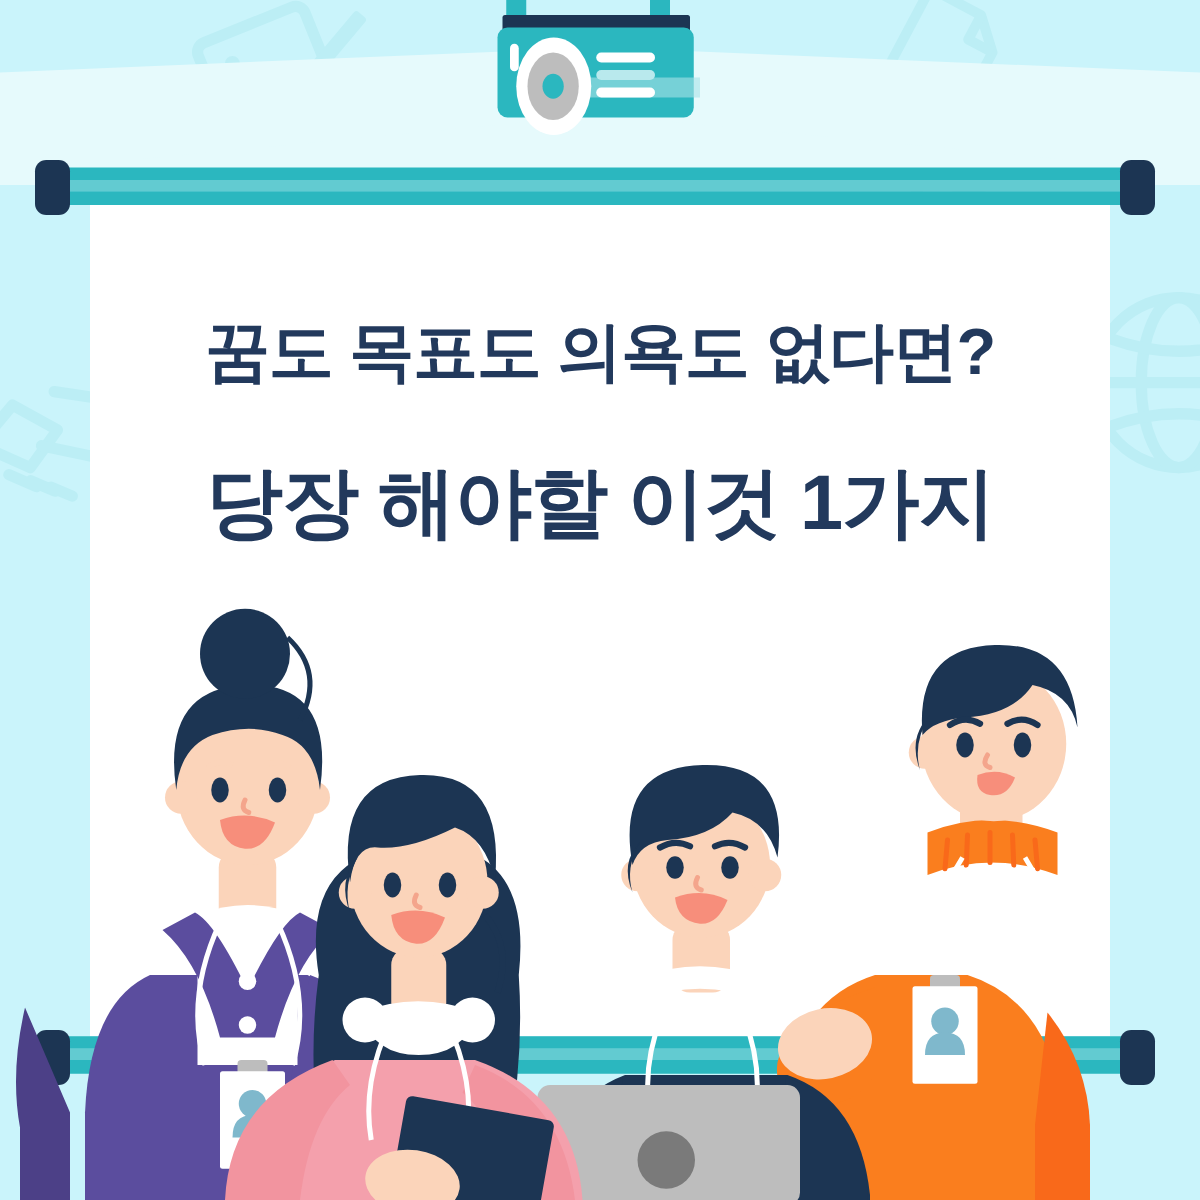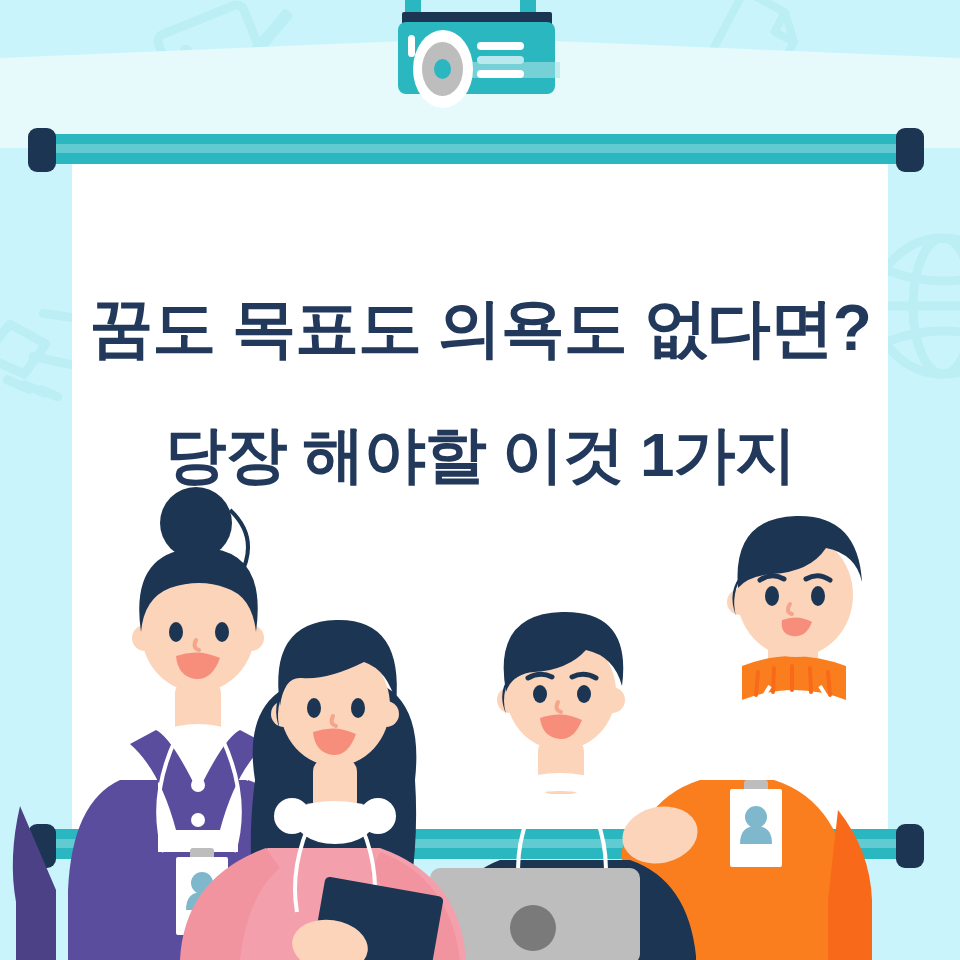--- a/index.html
+++ b/index.html
@@ -68,21 +68,21 @@
   .sb-bar3 { position:absolute; left:0; top:19px; width:860px; height:11px; background:#2BB7BF; }
 
   
   .headline { position:absolute; left:72px; top:255px; width:816px; text-align:center; z-index:6; }
   .hl-line {
     color:#22395C;
     font-weight:bold;
     letter-spacing:-1px;
     line-height:1.05;
   }
-  .hl-line.l1 { font-size:64px;margin-top:40px; }
+  .hl-line.l1 { font-size:52px; }
   .hl-line.l2 { font-size:62px; margin-top:60px; }
 
   
   .people { position:absolute; left:0; top:480px; width:960px; height:480px; z-index:8; }
   .people svg { display:block; }
 </style>
 </head>
 <body>
 
 <div class="stage">

